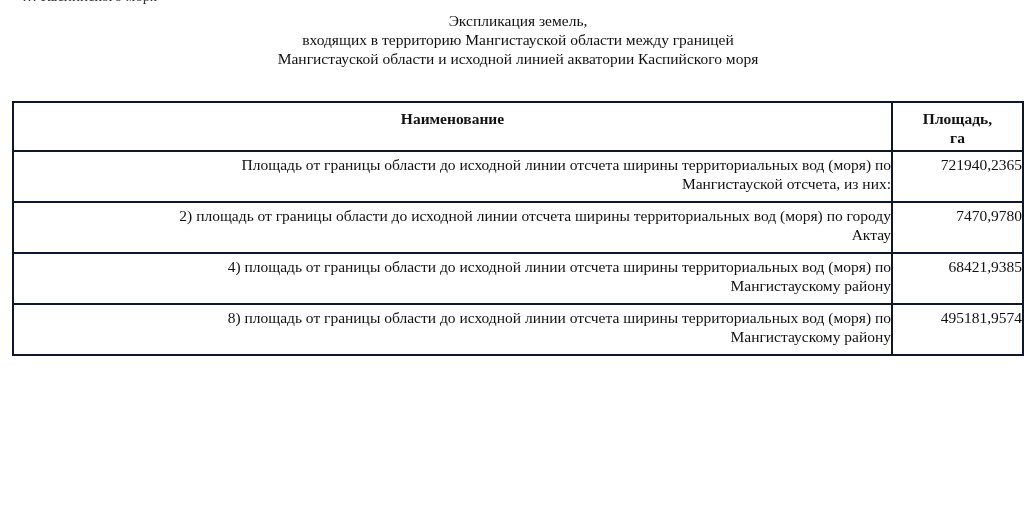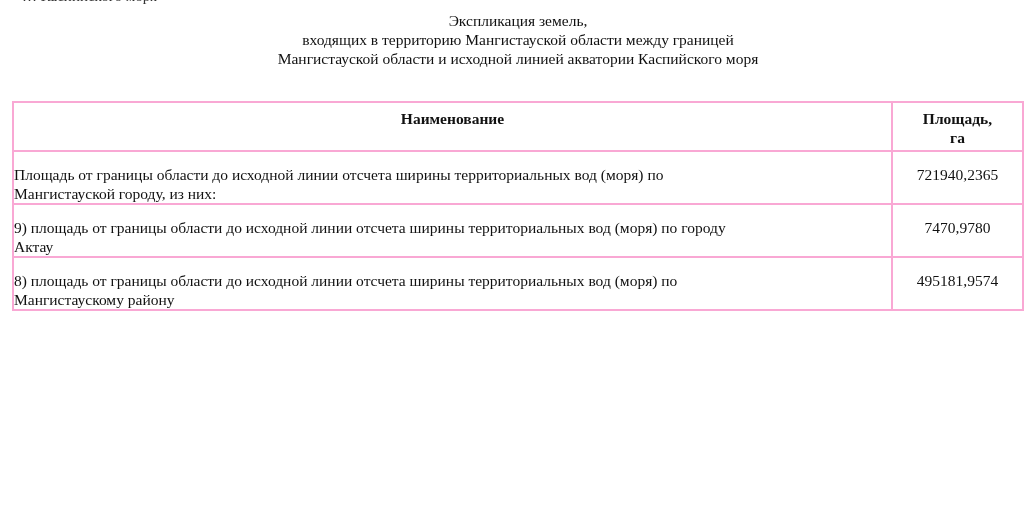--- a/index.html
+++ b/index.html
@@ -38,35 +38,36 @@
       position: absolute;
       left: 12px;
       top: 101px;
       width: 1010px;
       border-collapse: collapse;
       table-layout: fixed;
       font-size: 15.5px;
       line-height: 19px;
     }
     table.expl th, table.expl td {
-      border: 2px solid #f9a8d4;
+      border: 2px solid #0f172a;
       vertical-align: top;
       padding: 0;
     }
     table.expl th {
       height: 49px;
       font-weight: bold;
       text-align: center;
       padding-top: 6px;
       box-sizing: border-box;
     }
     table.expl td {
       height: 51px;
       box-sizing: border-box;
-      padding-top: 13px;
+      padding-top: 3px;
+      text-align: right;
     }
     col.c-name { width: 879px; }
     col.c-area { width: 131px; }
     td.name-cell { padding-left: 13px; padding-right: 6px; }
     td.area-cell { text-align: center; border-radius: 23px; }
   </style>
 </head>
 <body>
 
 <div class="cutoff-line">… Каспийского моря</div>
@@ -90,30 +91,37 @@
       <th>
         <div>Площадь,</div>
         <div>га</div>
       </th>
     </tr>
   </thead>
   <tbody>
     <tr>
       <td class="name-cell">
         <div>Площадь от границы области до исходной линии отсчета ширины территориальных вод (моря) по</div>
-        <div>Мангистауской городу, из них:</div>
+        <div>Мангистауской отсчета, из них:</div>
       </td>
       <td class="area-cell">721940,2365</td>
     </tr>
     <tr>
       <td class="name-cell">
-        <div>9) площадь от границы области до исходной линии отсчета ширины территориальных вод (моря) по городу</div>
+        <div>2) площадь от границы области до исходной линии отсчета ширины территориальных вод (моря) по городу</div>
         <div>Актау</div>
       </td>
       <td class="area-cell">7470,9780</td>
+    </tr>
+    <tr>
+      <td class="name-cell">
+        <div>4) площадь от границы области до исходной линии отсчета ширины территориальных вод (моря) по</div>
+        <div>Мангистаускому району</div>
+      </td>
+      <td class="area-cell">68421,9385</td>
     </tr>
     <tr>
       <td class="name-cell">
         <div>8) площадь от границы области до исходной линии отсчета ширины территориальных вод (моря) по</div>
         <div>Мангистаускому району</div>
       </td>
       <td class="area-cell">495181,9574</td>
     </tr>
   </tbody>
 </table>

